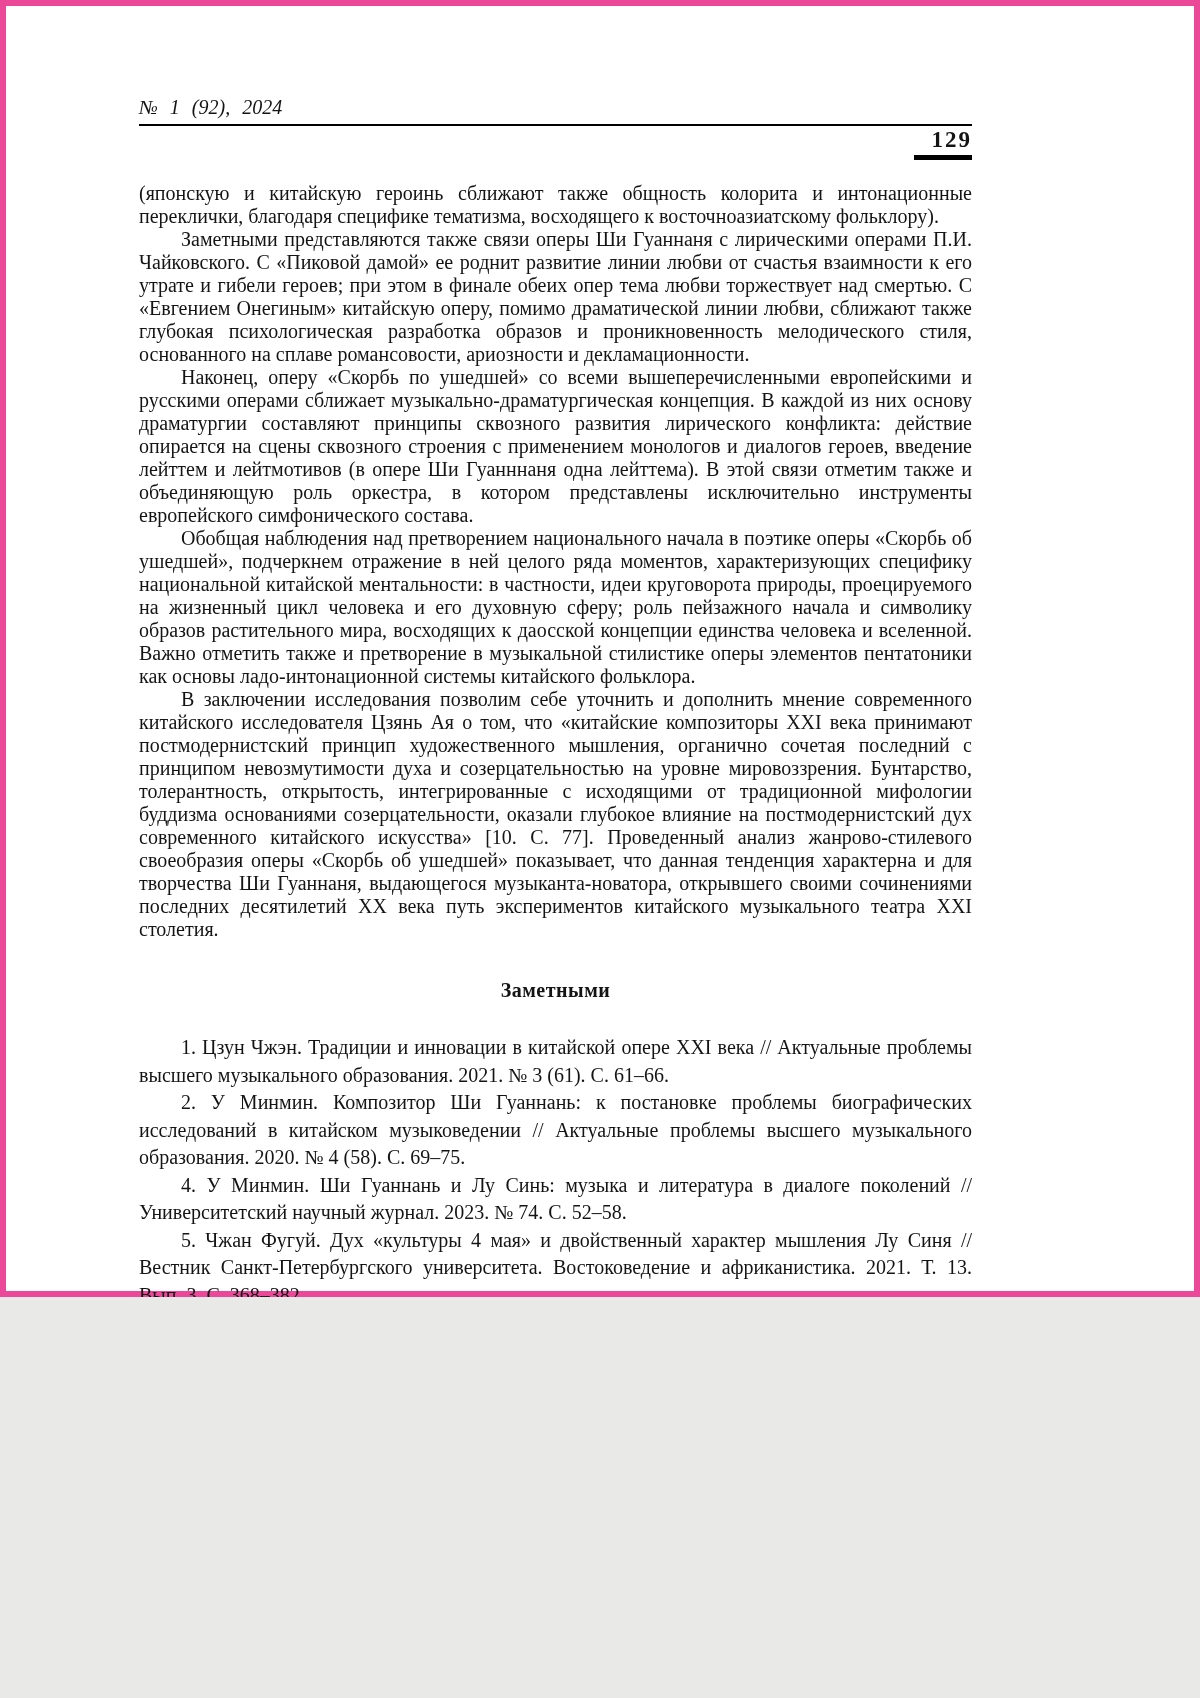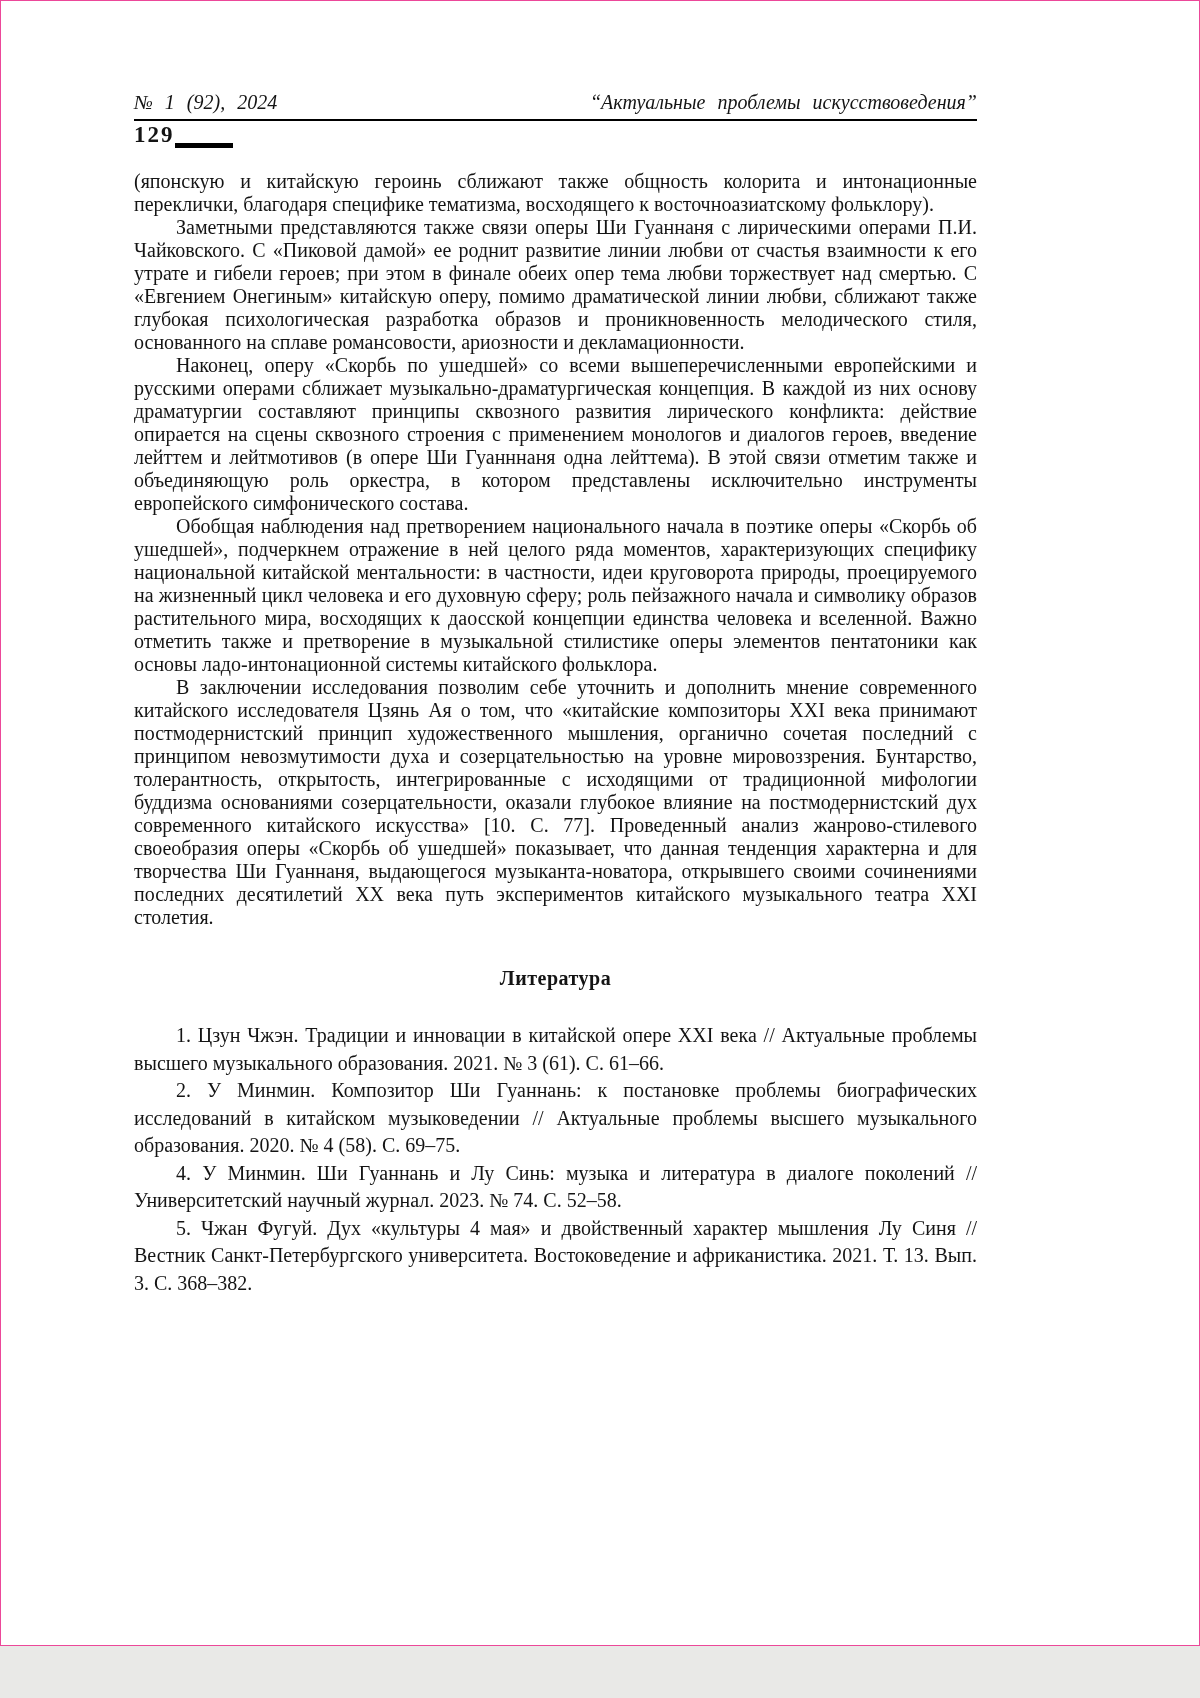--- a/index.html
+++ b/index.html
@@ -5,44 +5,44 @@
   html, body { margin: 0; padding: 0; }
   body {
     width: 1200px;
     background: #e9e9e7;
     font-family: "Liberation Serif", "DejaVu Serif", serif;
     color: #141414;
   }
   .page {
     box-sizing: border-box;
     width: 1200px;
-    height: 1646px;
+    height: 1297px;
     margin: 0 auto;
     background: #ffffff;
     padding: 90px 222px 60px 133px;
     position: relative;
-    border: 1px solid #ec4899;
+    border: 6px solid #ec4899;
   }
   
   .header-row {
     display: flex;
     justify-content: space-between;
     align-items: baseline;
     font-style: italic;
     font-size: 20px;
     word-spacing: 7px;
     white-space: nowrap;
   }
   .header-rule {
     border-bottom: 2.5px solid #000;
     margin-top: 5px;
   }
   .page-number-row {
     display: flex;
-    flex-direction: row;
+    flex-direction: column;
     align-items: flex-end;
     margin-top: 1px;
   }
   .page-number {
     font-weight: bold;
     font-size: 23px;
     letter-spacing: 2px;
     line-height: 1.15;
   }
   .page-number-rule {
@@ -83,38 +83,37 @@
   .ref-author { }
 </style>
 </head>
 <body>
 
 <div class="page">
 
   <header>
     <div class="header-row">
       <span>№ 1 (92), 2024</span>
-      <span>“Актуальные проблемы искусствоведения”</span>
     </div>
     <div class="header-rule"></div>
     <div class="page-number-row">
       <span class="page-number">129</span>
       <div class="page-number-rule"></div>
     </div>
   </header>
 
   <main class="body-text">
     <p class="no-indent">(японскую и китайскую героинь сближают также общность колорита и интонационные переклички, благодаря специфике тематизма, восходящего к восточноазиатскому фольклору).</p>
     <p>Заметными представляются также связи оперы Ши Гуаннаня с лирическими операми П.И. Чайковского. С «Пиковой дамой» ее роднит развитие линии любви от счастья взаимности к его утрате и гибели героев; при этом в финале обеих опер тема любви торжествует над смертью. С «Евгением Онегиным» китайскую оперу, помимо драматической линии любви, сближают также глубокая психологическая разработка образов и проникновенность мелодического стиля, основанного на сплаве романсовости, ариозности и декламационности.</p>
     <p>Наконец, оперу «Скорбь по ушедшей» со всеми вышеперечисленными европейскими и русскими операми сближает музыкально-драматургическая концепция. В каждой из них основу драматургии составляют принципы сквозного развития лирического конфликта: действие опирается на сцены сквозного строения с применением монологов и диалогов героев, введение лейттем и лейтмотивов (в опере Ши Гуанннаня одна лейттема). В этой связи отметим также и объединяющую роль оркестра, в котором представлены исключительно инструменты европейского симфонического состава.</p>
     <p>Обобщая наблюдения над претворением национального начала в поэтике оперы «Скорбь об ушедшей», подчеркнем отражение в ней целого ряда моментов, характеризующих специфику национальной китайской ментальности: в частности, идеи круговорота природы, проецируемого на жизненный цикл человека и его духовную сферу; роль пейзажного начала и символику образов растительного мира, восходящих к даосской концепции единства человека и вселенной. Важно отметить также и претворение в музыкальной стилистике оперы элементов пентатоники как основы ладо-интонационной системы китайского фольклора.</p>
     <p>В заключении исследования позволим себе уточнить и дополнить мнение современного китайского исследователя Цзянь Ая о том, что «китайские композиторы XXI века принимают постмодернистский принцип художественного мышления, органично сочетая последний с принципом невозмутимости духа и созерцательностью на уровне мировоззрения. Бунтарство, толерантность, открытость, интегрированные с исходящими от традиционной мифологии буддизма основаниями созерцательности, оказали глубокое влияние на постмодернистский дух современного китайского искусства» [10. С. 77]. Проведенный анализ жанрово-стилевого своеобразия оперы «Скорбь об ушедшей» показывает, что данная тенденция характерна и для творчества Ши Гуаннаня, выдающегося музыканта-новатора, открывшего своими сочинениями последних десятилетий XX века путь экспериментов китайского музыкального театра XXI столетия.</p>
   </main>
 
-  <h2 class="lit-heading">Литература</h2>
+  <h2 class="lit-heading">Заметными</h2>
 
   <section class="references">
     <p>
       <span>1.</span>
       <span class="ref-author">Цзун Чжэн.</span>
       <span>Традиции и инновации в китайской опере XXI века // Актуальные проблемы высшего музыкального образования. 2021. № 3 (61). С. 61–66.</span>
     </p>
     <p>
       <span>2.</span>
       <span class="ref-author">У Минмин.</span>

